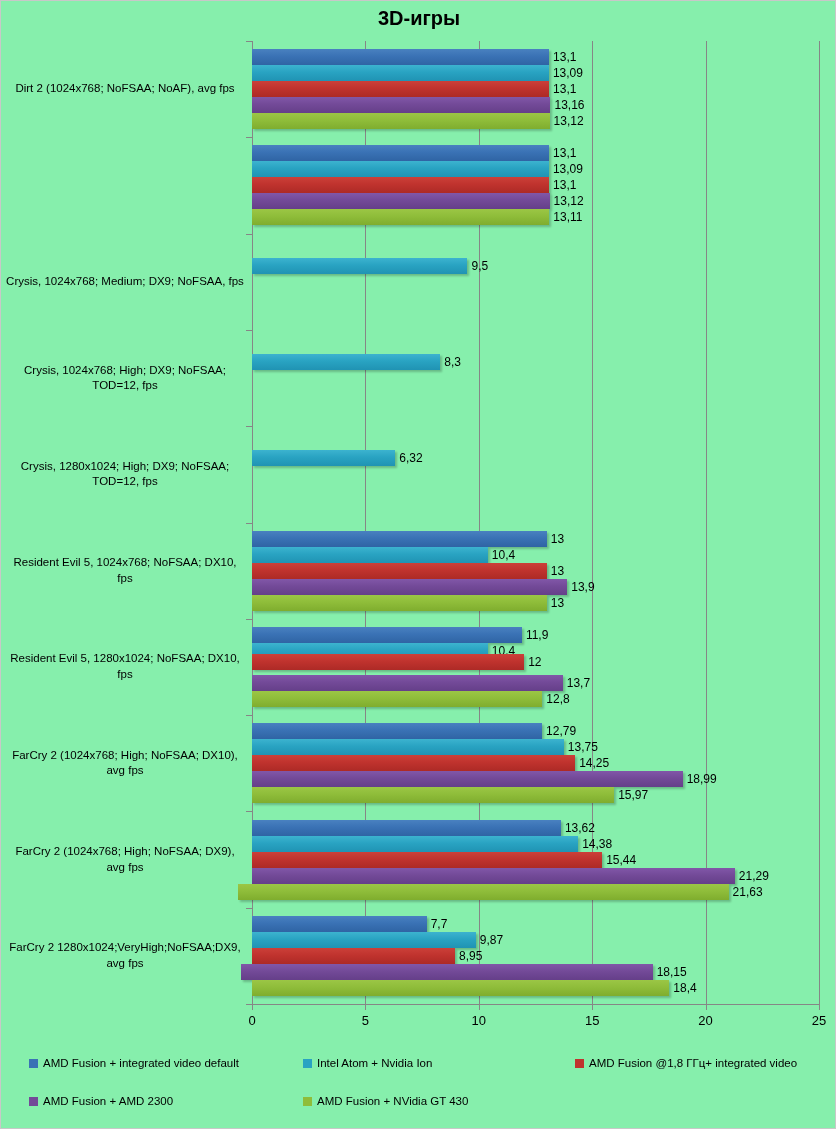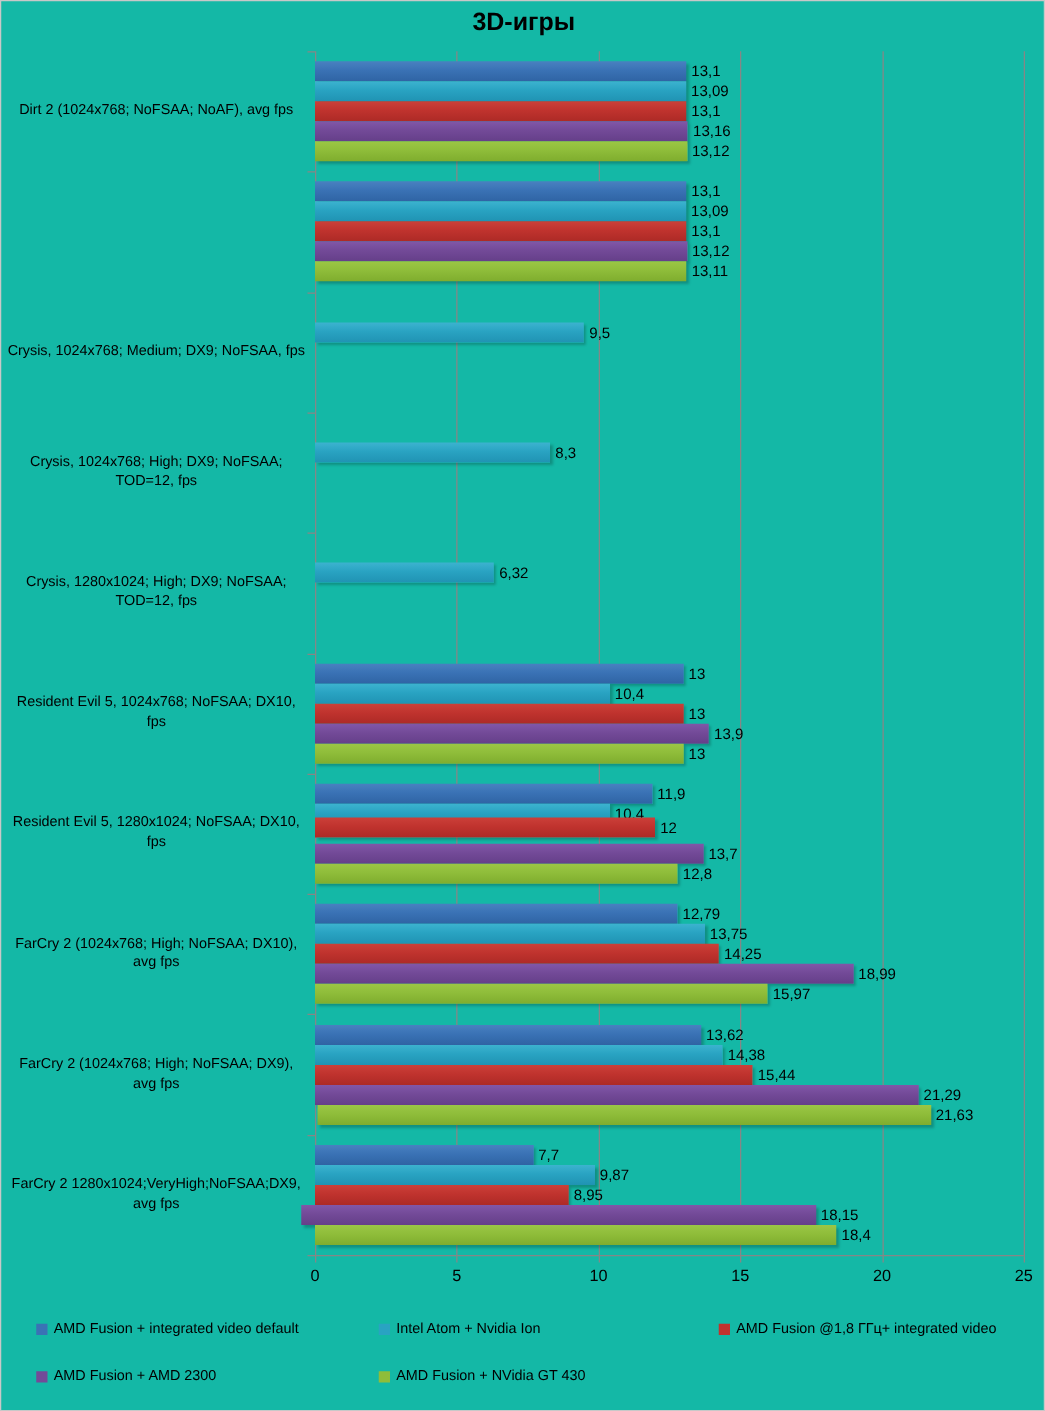--- a/index.html
+++ b/index.html
@@ -7,21 +7,21 @@
     padding: 0;
     background: #ffffff;
   }
   body {
     font-family: "Liberation Sans", sans-serif;
   }
   #chart-root {
     position: relative;
     width: 836px;
     height: 1129px;
-    background: #14b8a6;
+    background: #86efac;
     border: 1px solid #c8c8c8;
     box-sizing: border-box;
     overflow: hidden;
   }
 
   
   #chart-title {
     position: absolute;
     left: 0;
     top: 6px;
@@ -353,21 +353,21 @@
           <div class="bar-value" style="left: 326.138px;">14,38</div>
         </div>
         <div class="bar-row" style="top: 40.15px; left: 251px; right: 0px;">
           <div class="bar bar-s2" title="AMD Fusion @1,8 ГГц+ integrated video: 15,44" style="width: 350.179px;"></div>
           <div class="bar-value" style="left: 350.179px;">15,44</div>
         </div>
         <div class="bar-row" style="top: 56.15px; left: 251px; right: 0px;">
           <div class="bar bar-s3" title="AMD Fusion + AMD 5570: 21,29" style="width: 482.857px;"></div>
           <div class="bar-value" style="left: 482.857px;">21,29</div>
         </div>
-        <div class="bar-row" style="top: 72.15px; left: 253px; right: 0px;">
+        <div class="bar-row" style="top: 72.15px; left: 237px; right: 0px;">
           <div class="bar bar-s4" title="AMD Fusion + NVidia GT 430: 21,63" style="width: 490.568px;"></div>
           <div class="bar-value" style="left: 490.568px;">21,63</div>
         </div>
       </div>
       <div class="cat-group" style="top: 906.7px; height: 96.3px;">
         <div class="cat-label" style="top: 0px; height: 96.3px; display: flex; align-items: center; justify-content: center;">FarCry 2 1280x1024;VeryHigh;NoFSAA;DX9, avg fps</div>
         <div class="bar-row" style="top: 8.15px; left: 251px; right: 0px;">
           <div class="bar bar-s0" title="AMD Fusion + integrated video default: 7,7" style="width: 174.636px;"></div>
           <div class="bar-value" style="left: 174.636px;">7,7</div>
         </div>

